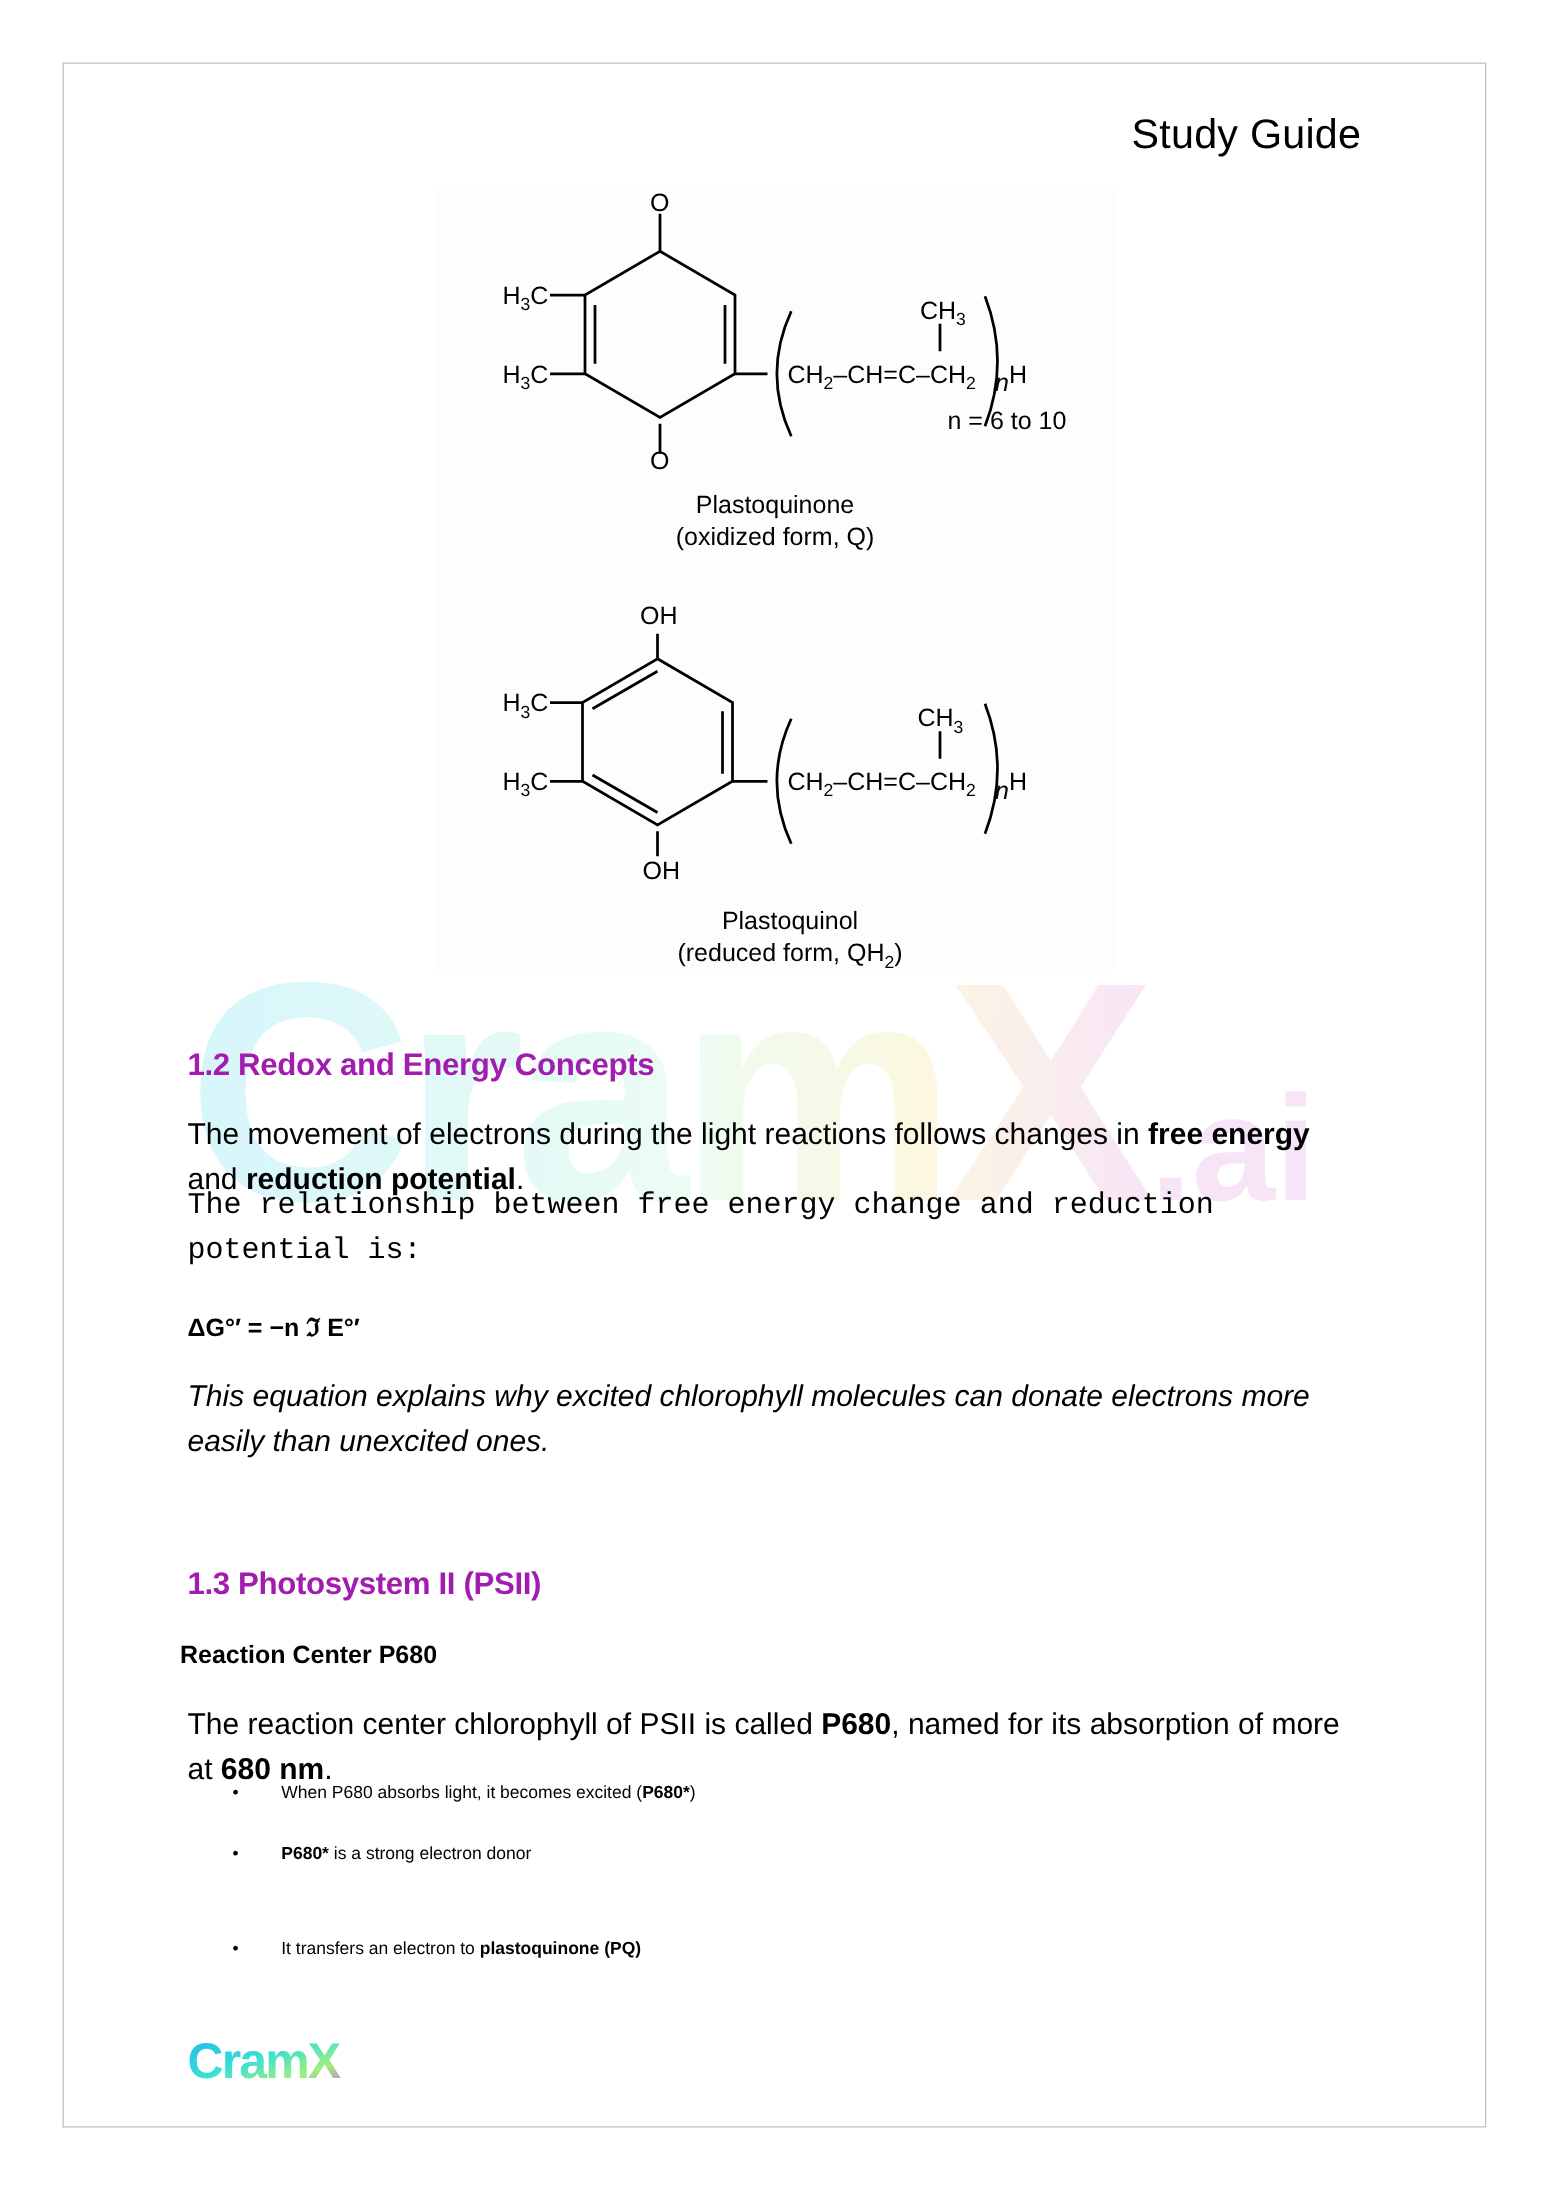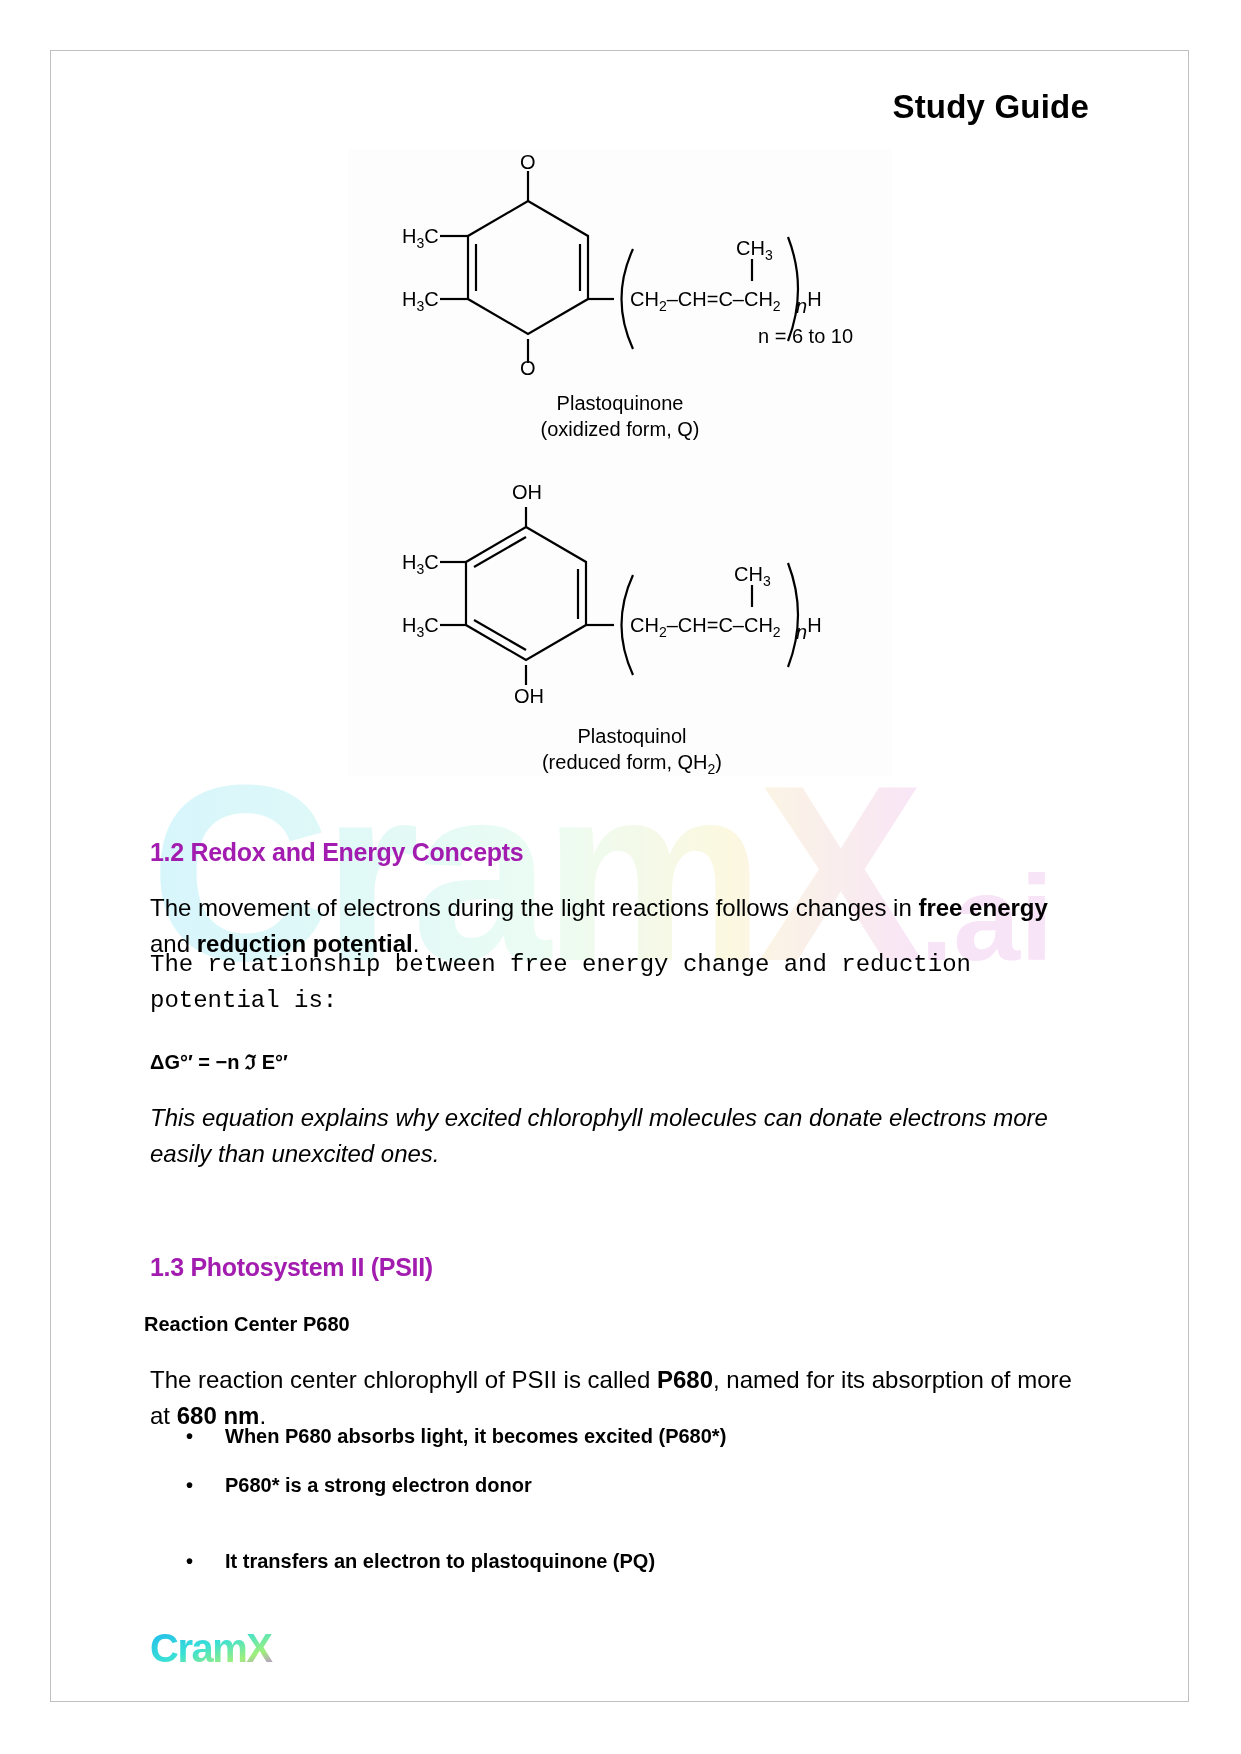--- a/index.html
+++ b/index.html
@@ -1,27 +1,27 @@
 <!DOCTYPE html>
 <html><head>
   <meta charset="utf-8">
   <style>
     html, body { margin: 0; padding: 0; background: #ffffff; }
     body { width: 1241px; height: 1754px; position: relative; overflow: hidden; font-family: "Liberation Sans", sans-serif; color: #000; }
     .page-frame { position: absolute; left: 50px; top: 50px; width: 1139px; height: 1652px; border: 1.5px solid #c0c0c0; box-sizing: border-box; }
-    .doc-title { position: absolute; right: 152px; top: 88px; font-size: 33px; font-weight: bold; letter-spacing: 0.2px; }
+    .doc-title { position: absolute; right: 152px; top: 88px; font-size: 33px; font-weight: normal; letter-spacing: 0.2px; }
     .figure { position: absolute; left: 348px; top: 149px; width: 544px; height: 627px; background: #fdfdfd; }
     .figure svg { width: 100%; height: 100%; display: block; }
     .watermark { position: absolute; left: 150px; top: 770px; width: 940px; height: 230px; pointer-events: none; }
     .section-heading { position: absolute; left: 150px; font-size: 25px; font-weight: bold; color: #a21caf; font-family: "Liberation Sans", sans-serif; letter-spacing: -0.3px; }
     .para { position: absolute; left: 150px; width: 940px; font-size: 24px; line-height: 36px; }
     .para b { font-weight: bold; }
     .equation { position: absolute; left: 150px; font-size: 20px; font-weight: bold; text-align: center; }
     .subheading { position: absolute; left: 144px; font-size: 20px; font-weight: bold; }
-    .bullet { position: absolute; left: 186px; font-size: 20px; font-weight: bold; }
+    .bullet { position: absolute; left: 186px; font-size: 14px; }
     .bullet .dot { display: inline-block; width: 39px; }
     .logo { position: absolute; left: 150px; top: 1622px; }
   </style>
 </head>
 <body>
 
 <div class="page-frame"></div>
 
 <div class="doc-title">Study Guide</div>
 

